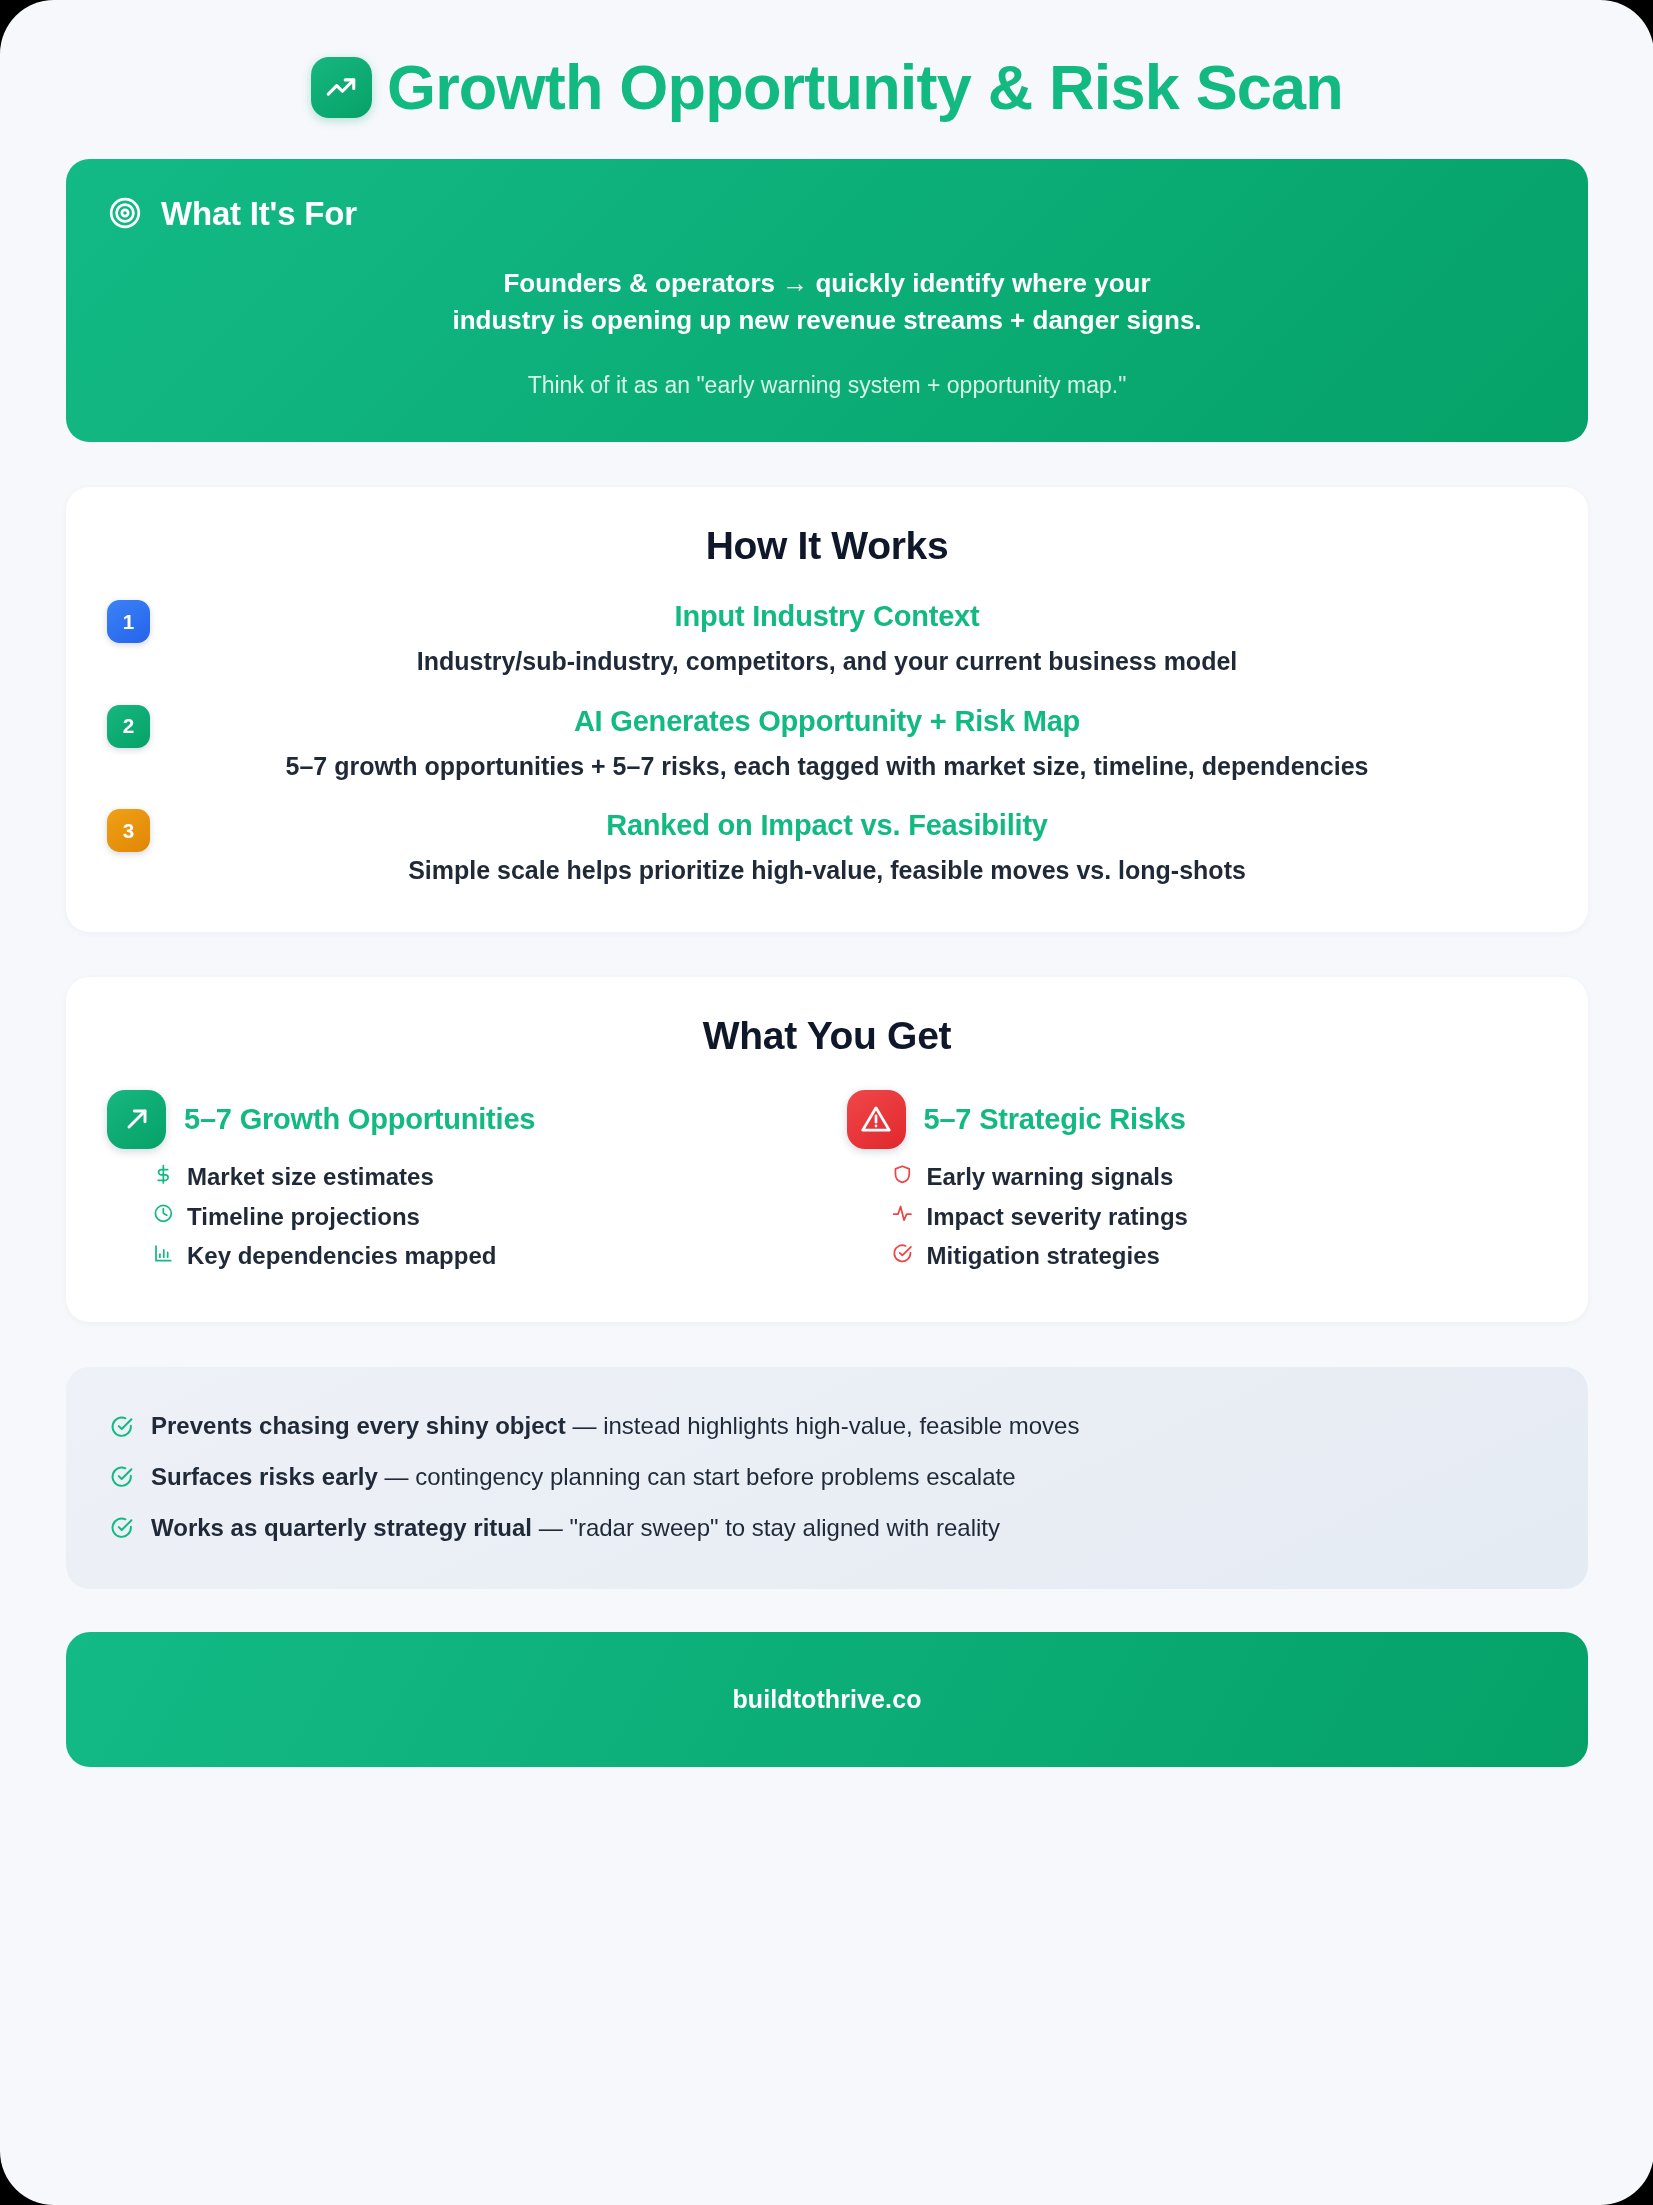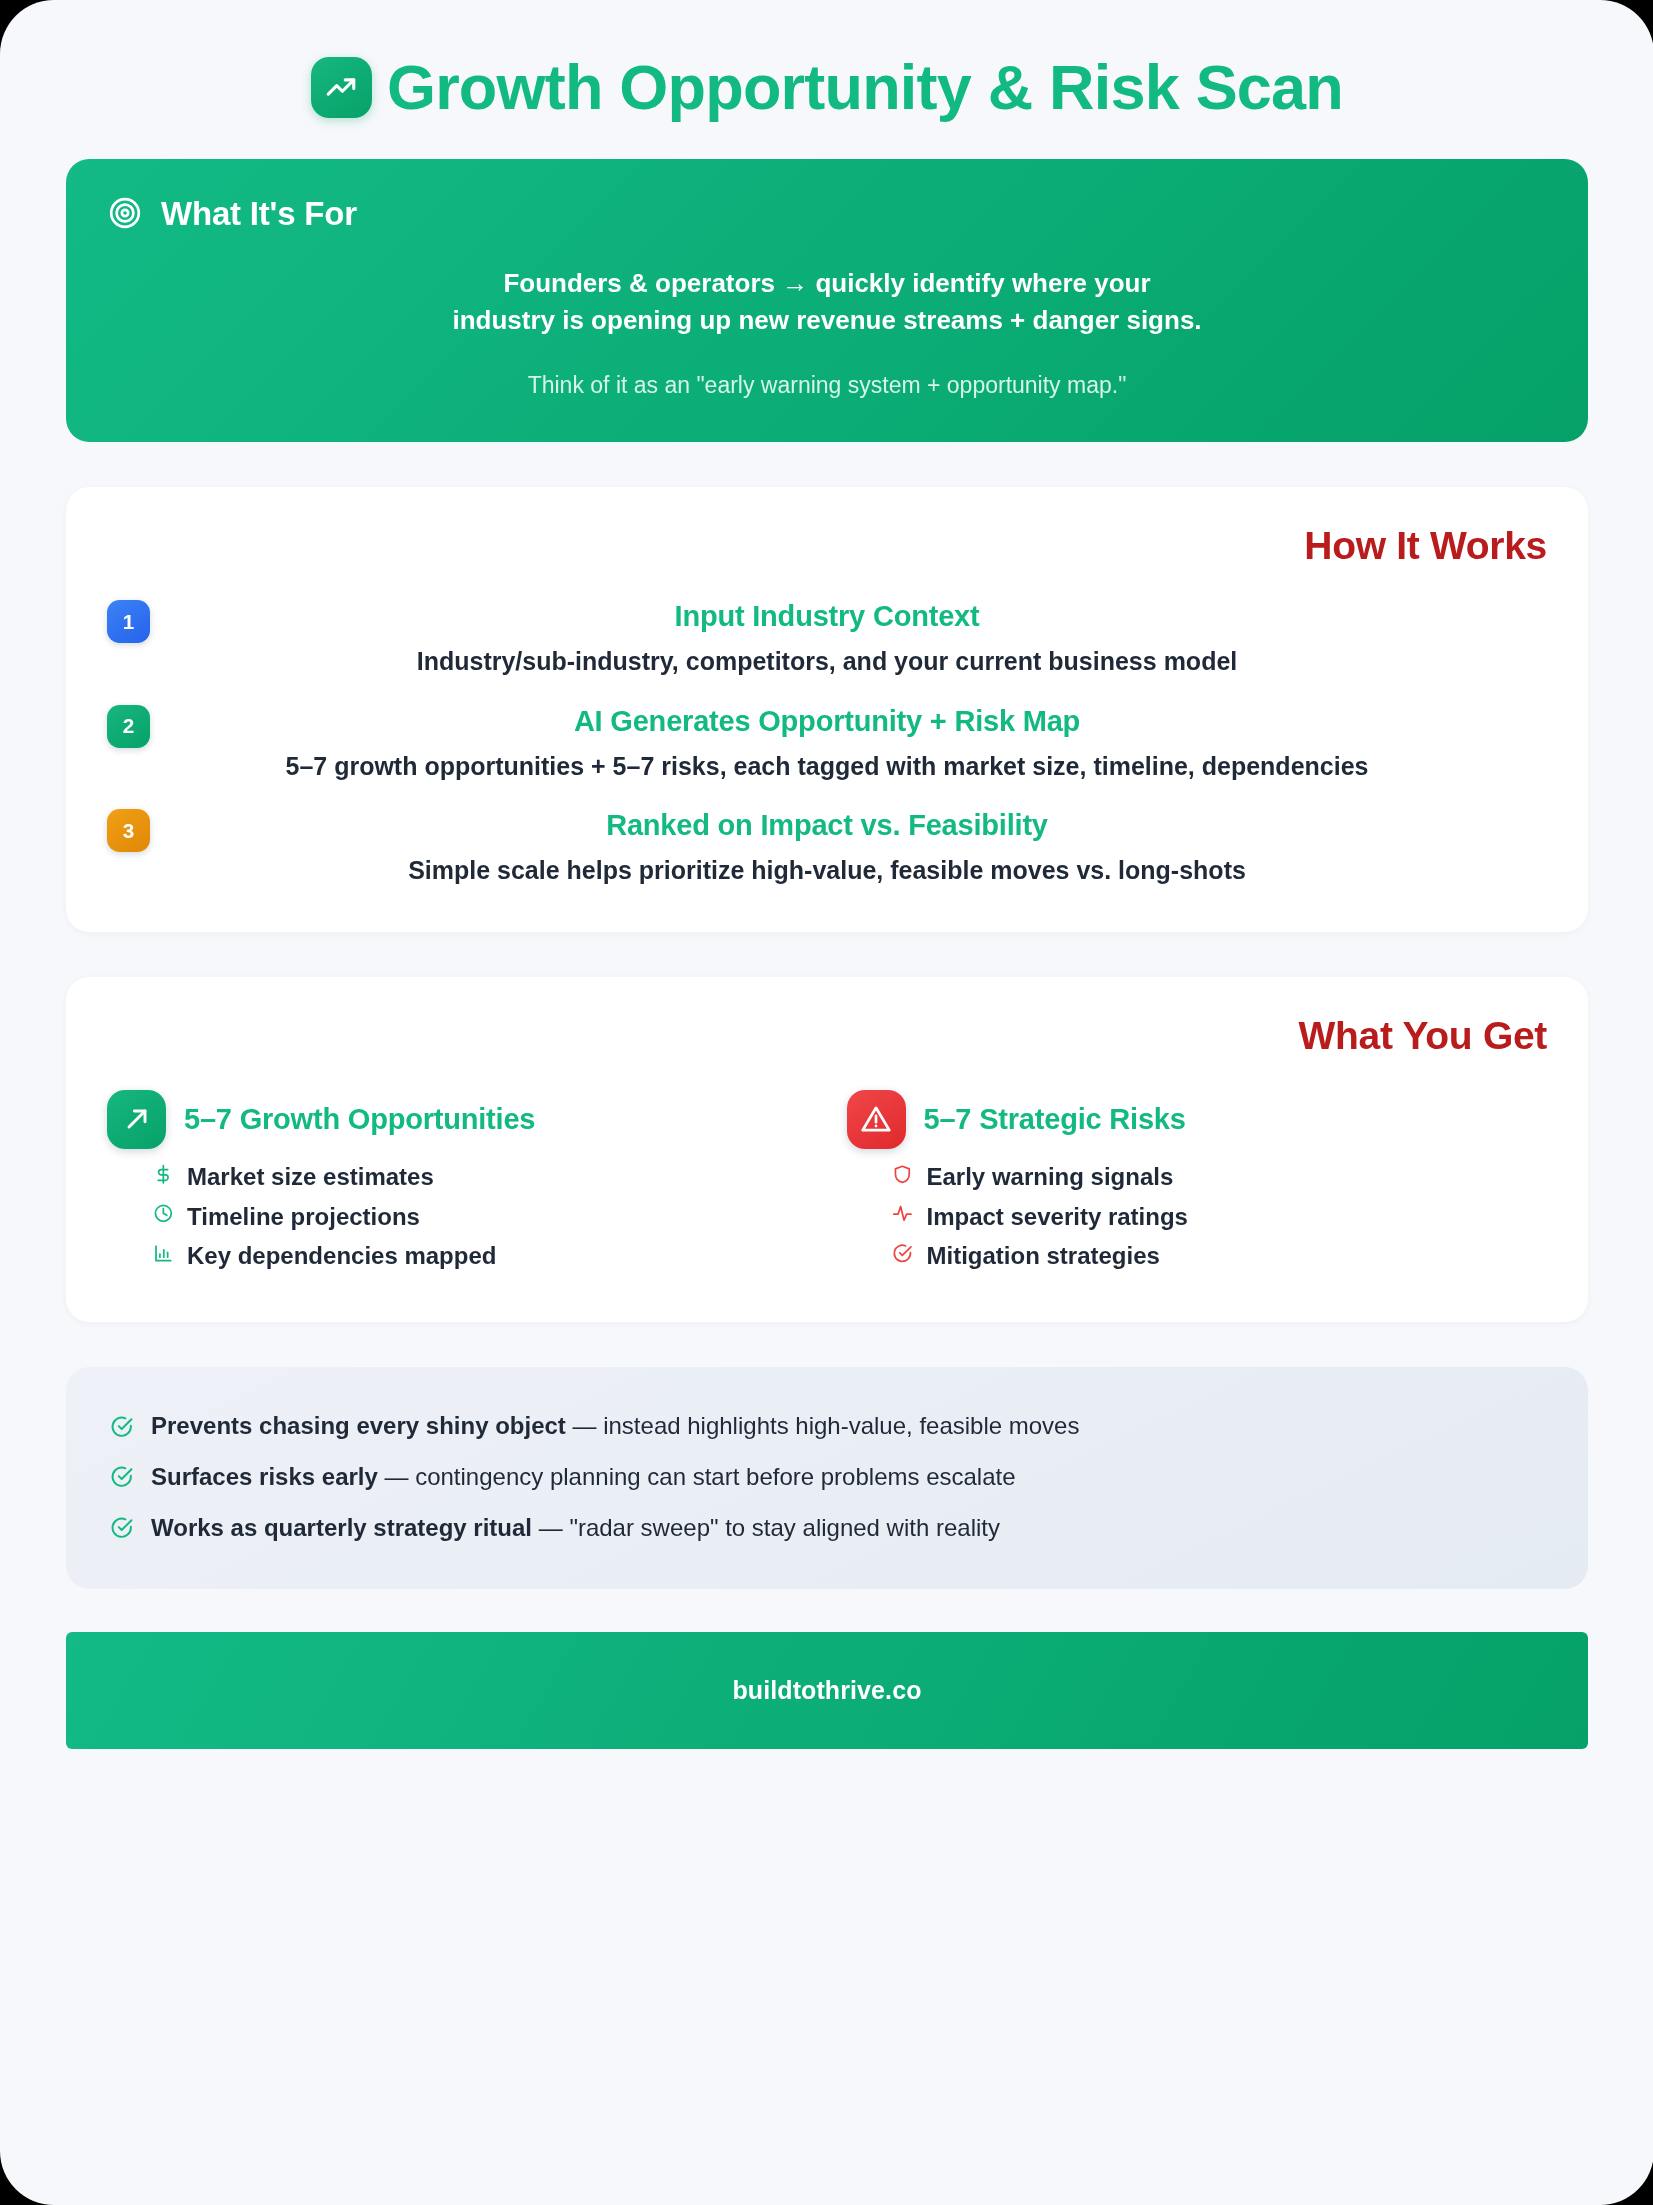--- a/index.html
+++ b/index.html
@@ -97,24 +97,24 @@
   }
 
   
   .white-card {
     background: #ffffff;
     padding: 37px 41px 43px 41px;
     margin-bottom: 45px;
     box-shadow: 0 1.4px 6.9px rgba(16,40,70,0.04);
   }
   .section-title {
-    text-align: right;
+    text-align: center;
     font-size: 39px;
     font-weight: bold;
-    color: #b91c1c;
+    color: #0f172a;
     letter-spacing: -0.3px;
     margin-bottom: 32px;
   }
 
   
   .step {
     position: relative;
     margin-bottom: 25px;
   }
   .step:last-child { margin-bottom: 0; }
@@ -241,22 +241,22 @@
   .why-item .txt {
     font-size: 24px;
     color: #1f2937;
     line-height: 1.32;
   }
   .why-item .txt b { font-weight: bold; }
 
   
   .footer {
     background: linear-gradient(120deg,#13ba85 0%,#05a169 100%);
-    border-radius: 6px;
-    height: 117px;
+    border-radius: 24px;
+    height: 135px;
     display: flex;
     align-items: center;
     justify-content: center;
   }
   .footer .url {
     color: #ffffff;
     font-size: 25px;
     font-weight: bold;
     letter-spacing: 0.1px;
   }

